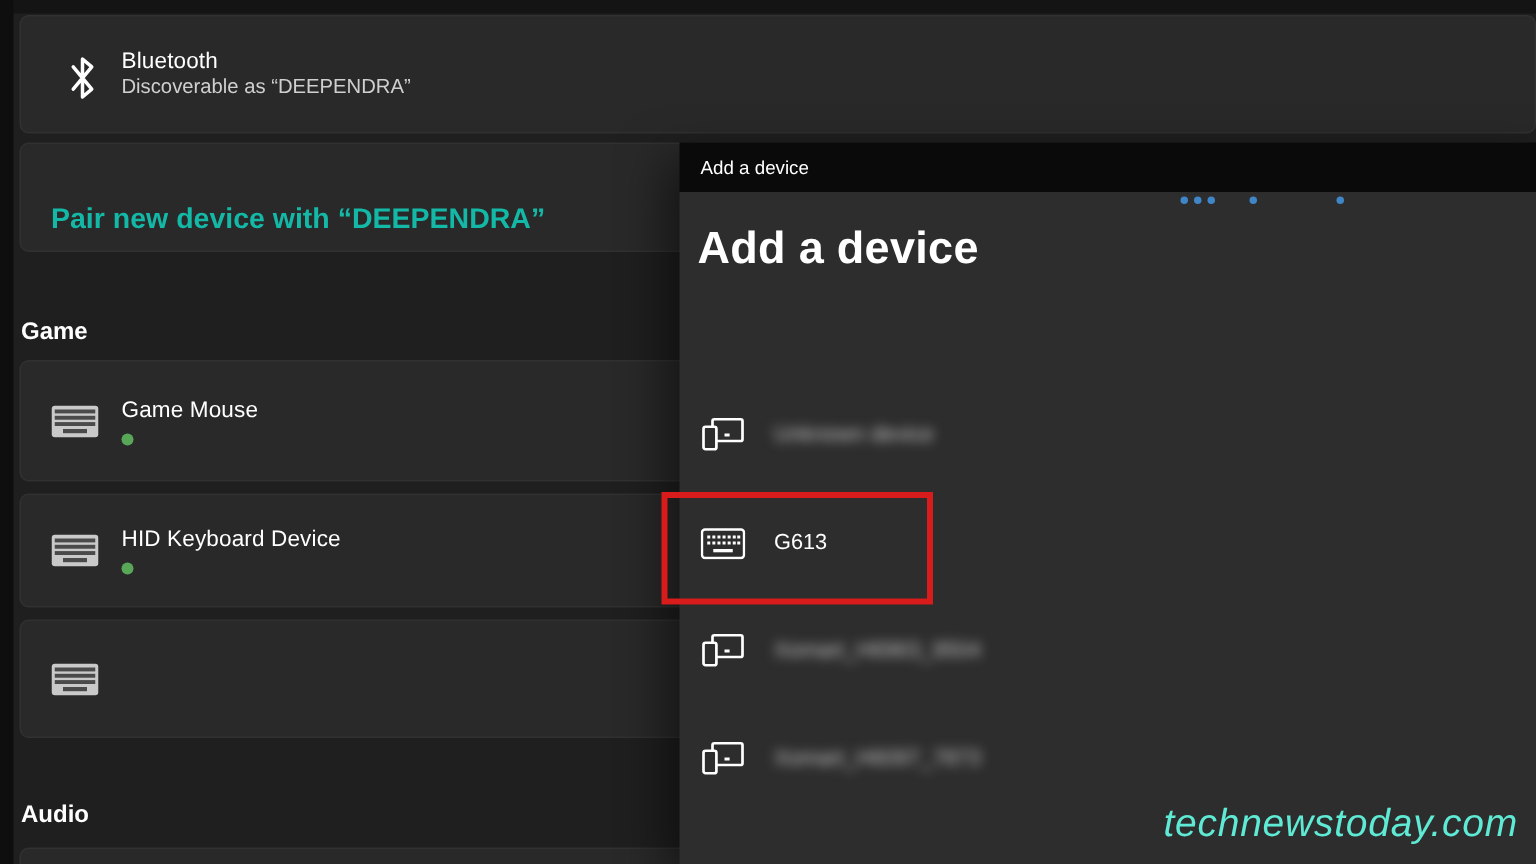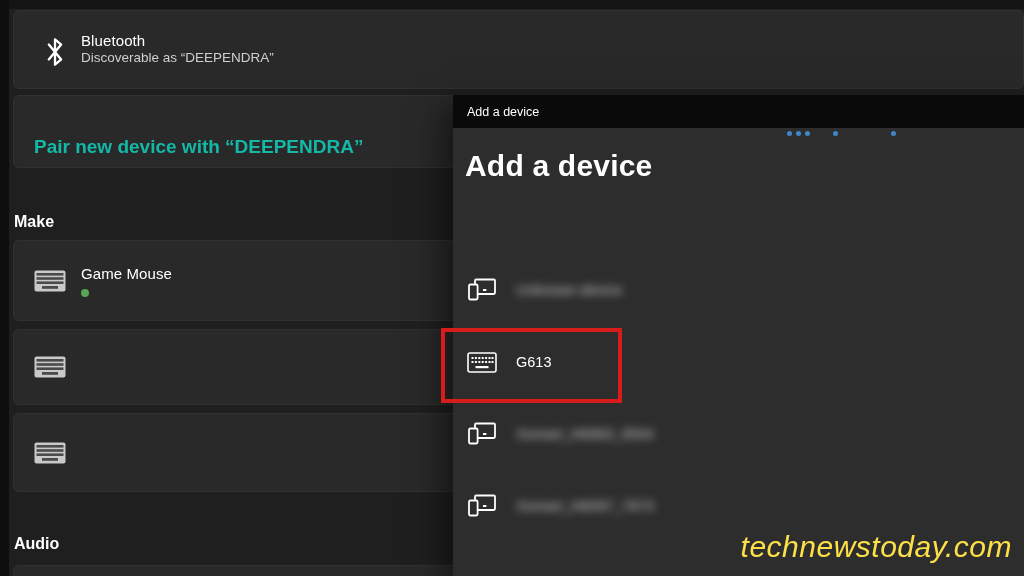--- a/index.html
+++ b/index.html
@@ -71,21 +71,21 @@
   .dev-label{position:absolute;left:63px;top:50%;transform:translateY(-50%);color:#ffffff;font-size:14.5px;font-weight:400;}
   .blurred{filter:blur(4px);color:#c4c4c4;}
 
   .highlight-box{
     position:absolute;left:441px;top:328px;width:181px;height:75px;z-index:9;
     border:4px solid #d81b1b;box-sizing:border-box;
   }
 
   .watermark{
     position:absolute;right:12px;bottom:12px;z-index:10;
-    color:#fde047;font-size:30px;font-style:italic;font-weight:400;letter-spacing:.5px;
+    color:#5eead4;font-size:26px;font-style:italic;font-weight:400;letter-spacing:.5px;
   }
   svg{display:block;}
 </style>
 </head>
 <body>
 
 <div class="top-strip"></div>
 <div class="left-strip"></div>
 
 <div class="card card-bluetooth">
@@ -97,21 +97,21 @@
   <span class="bt-text">
     <div class="row-title">Bluetooth</div>
     <div class="row-sub">Discoverable as “DEEPENDRA”</div>
   </span>
 </div>
 
 <div class="card card-pair">
   <span class="pair-label">Pair new device with “DEEPENDRA”</span>
 </div>
 
-<div class="section-header hdr-input">Make</div>
+<div class="section-header hdr-input">Game</div>
 
 <div class="card card-game-mouse">
   <span class="row-icon">
     <svg width="32" height="22" viewBox="0 0 32 22">
       <rect x="0.5" y="0.5" width="31" height="21" rx="2" fill="#c9c9c9"></rect>
       <g fill="#4a4a4a">
         <rect x="2.5" y="3" width="27" height="2.6"></rect>
         <rect x="2.5" y="7.2" width="27" height="2.6"></rect>
         <rect x="2.5" y="11.4" width="27" height="2.6"></rect>
         <rect x="8" y="16" width="16" height="2.8"></rect>
@@ -128,20 +128,24 @@
   <span class="row-icon">
     <svg width="32" height="22" viewBox="0 0 32 22">
       <rect x="0.5" y="0.5" width="31" height="21" rx="2" fill="#c9c9c9"></rect>
       <g fill="#4a4a4a">
         <rect x="2.5" y="3" width="27" height="2.6"></rect>
         <rect x="2.5" y="7.2" width="27" height="2.6"></rect>
         <rect x="2.5" y="11.4" width="27" height="2.6"></rect>
         <rect x="8" y="16" width="16" height="2.8"></rect>
       </g>
     </svg>
+  </span>
+  <span class="row-text">
+    <div class="row-title">HID Keyboard Device</div>
+    <div class="status-dot" style="background:#58a758"></div>
   </span>
 </div>
 
 <div class="card card-rgb">
   <span class="row-icon">
     <svg width="32" height="22" viewBox="0 0 32 22">
       <rect x="0.5" y="0.5" width="31" height="21" rx="2" fill="#c9c9c9"></rect>
       <g fill="#4a4a4a">
         <rect x="2.5" y="3" width="27" height="2.6"></rect>
         <rect x="2.5" y="7.2" width="27" height="2.6"></rect>

